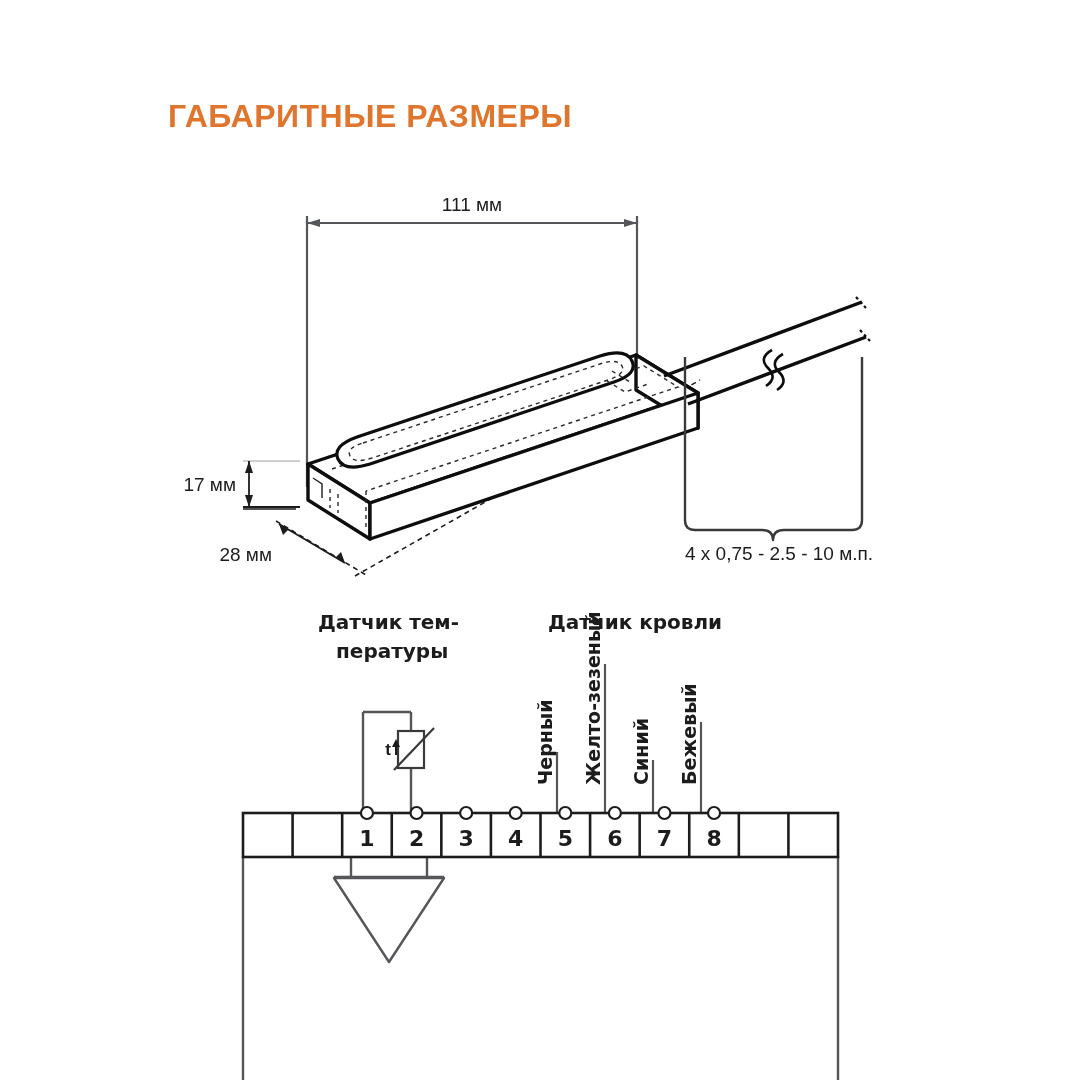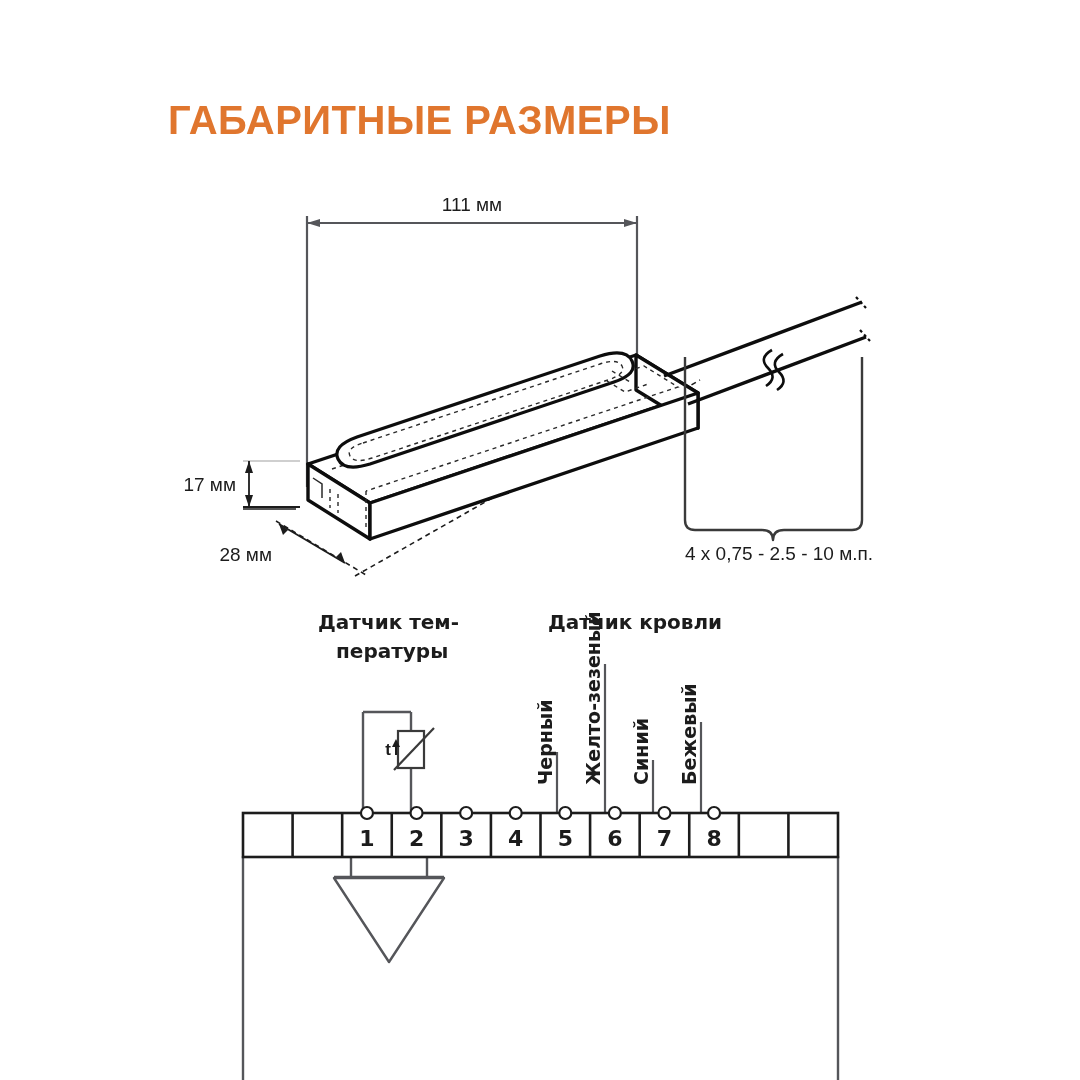--- a/index.html
+++ b/index.html
@@ -19,21 +19,21 @@
     left: 0;
     top: 0;
     width: 1080px;
     height: 1080px;
     background: #ffffff;
   }
   #page-title {
     position: absolute;
     left: 168px;
     top: 98px;
-    font-size: 40px;
+    font-size: 32px;
     font-weight: bold;
     letter-spacing: 0.5px;
     color: #E0762E;
     font-family: "Liberation Sans", sans-serif;
     white-space: nowrap;
   }
   .svg-layer {
     position: absolute;
     left: 0;
     top: 0;

